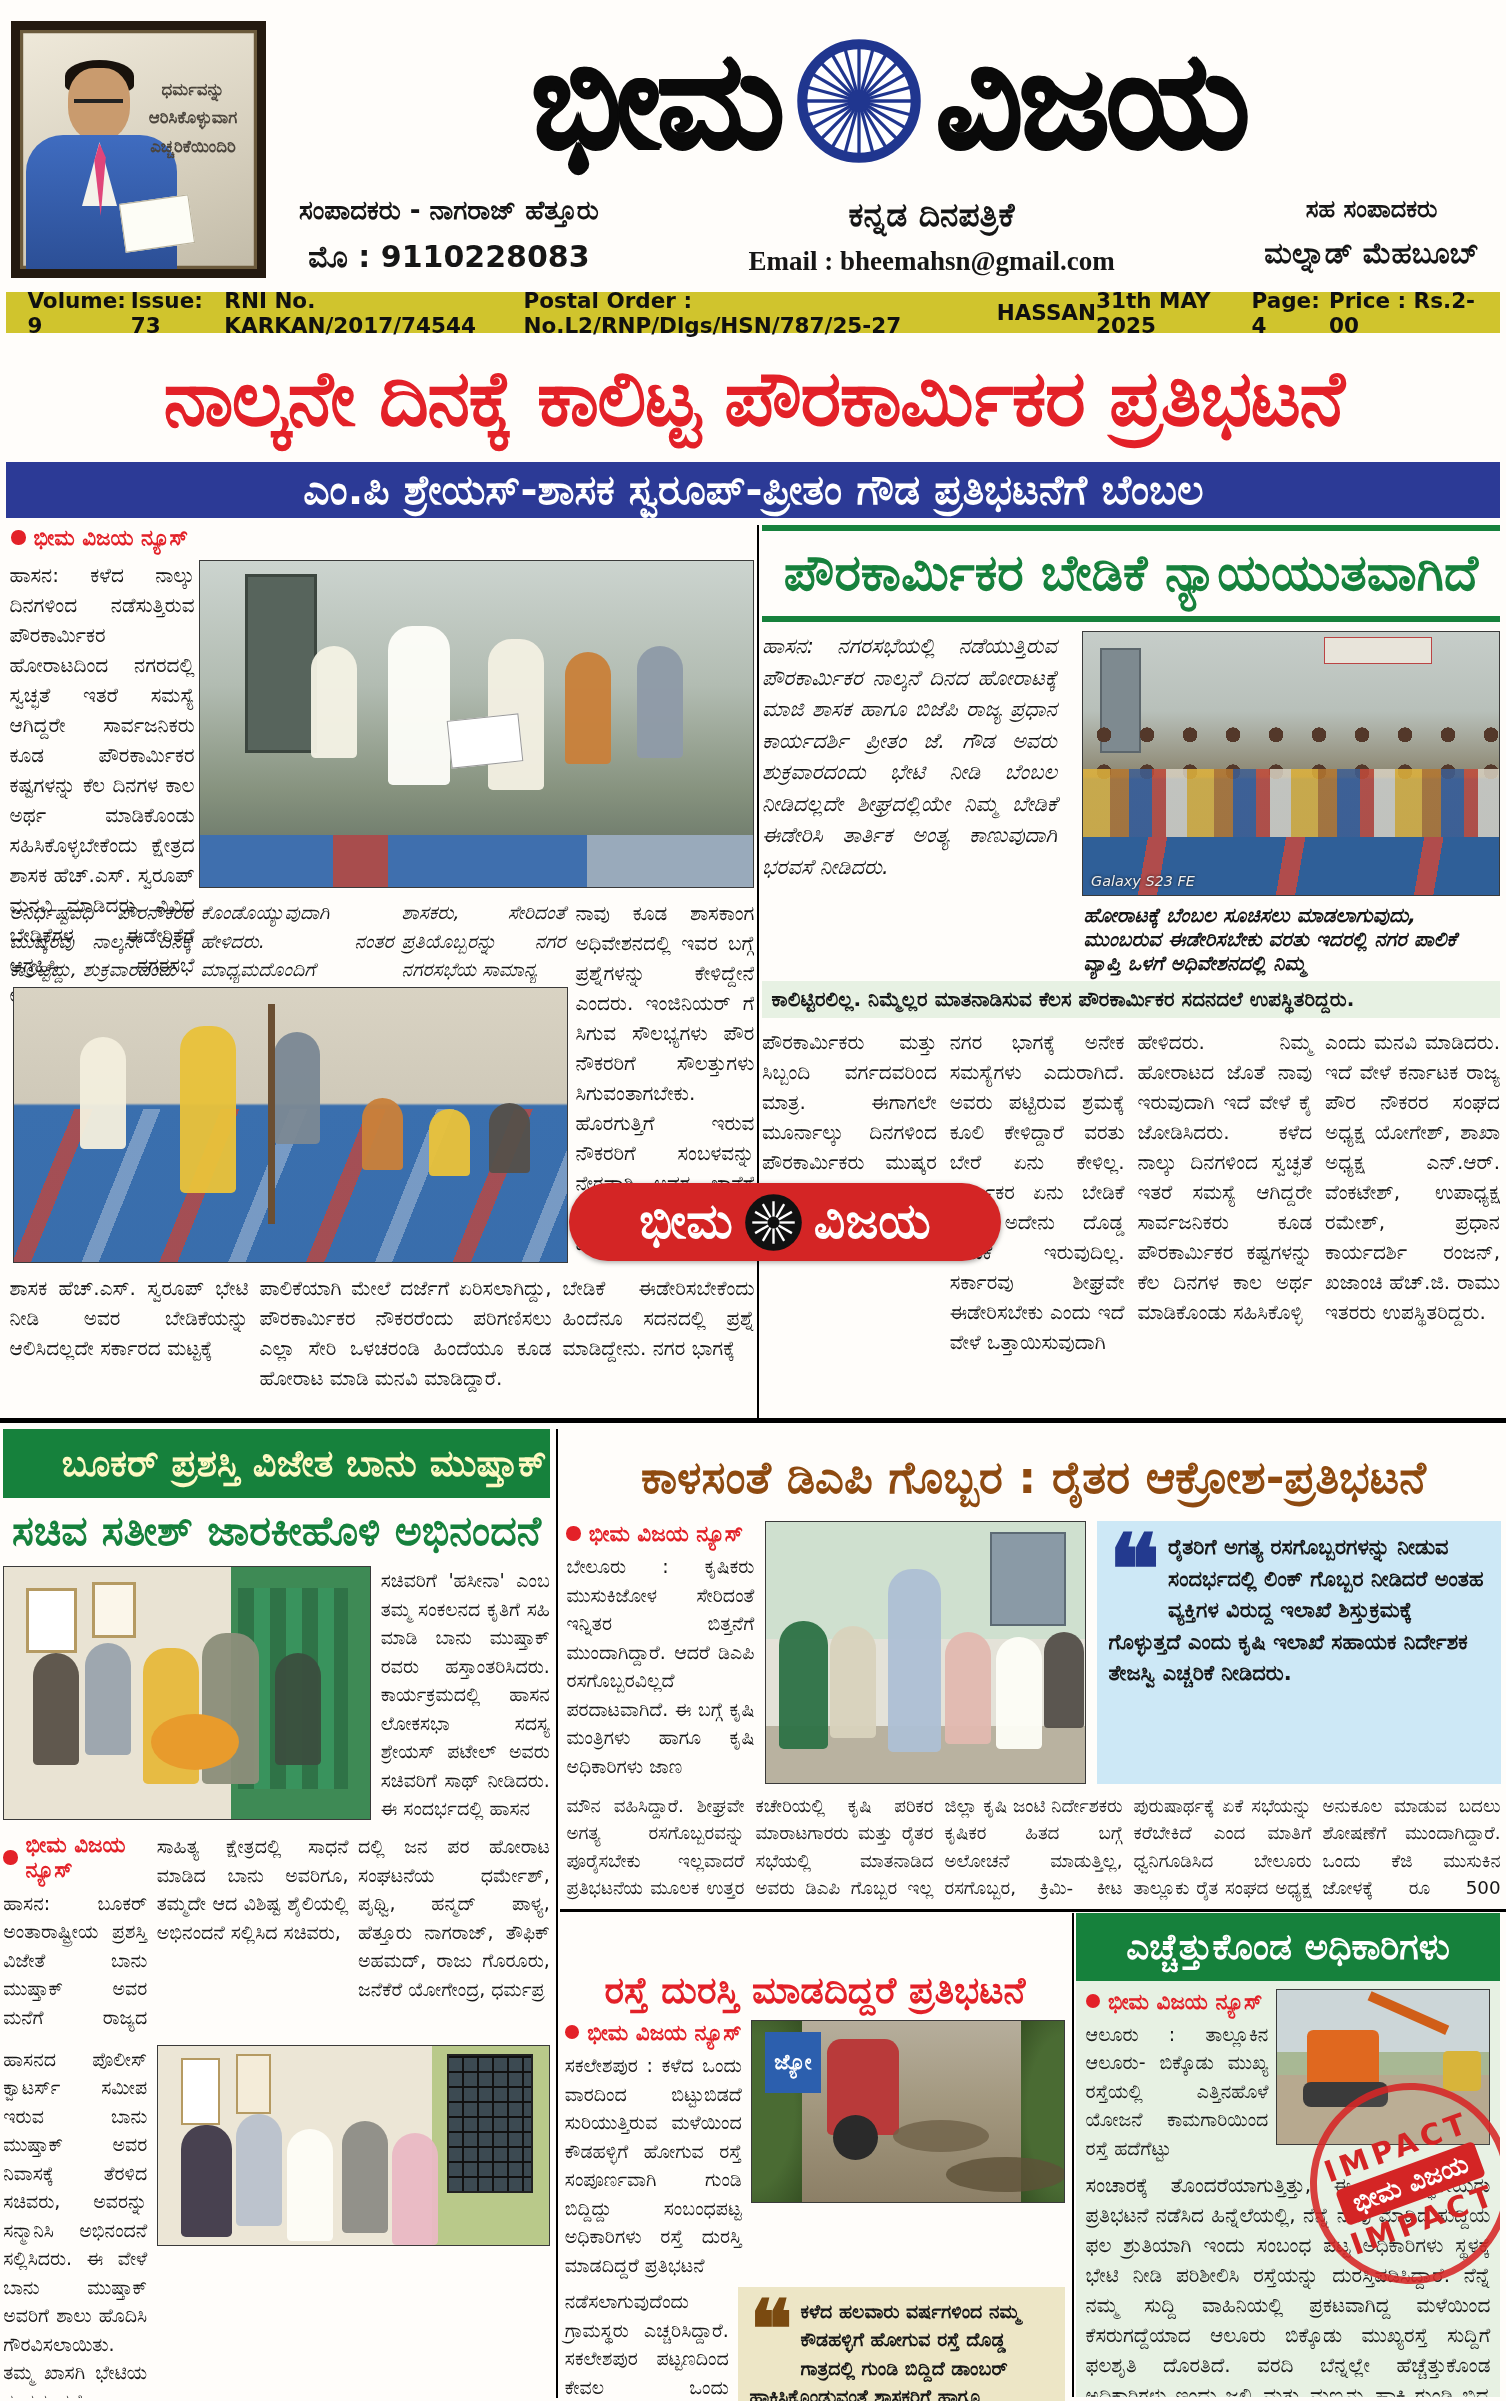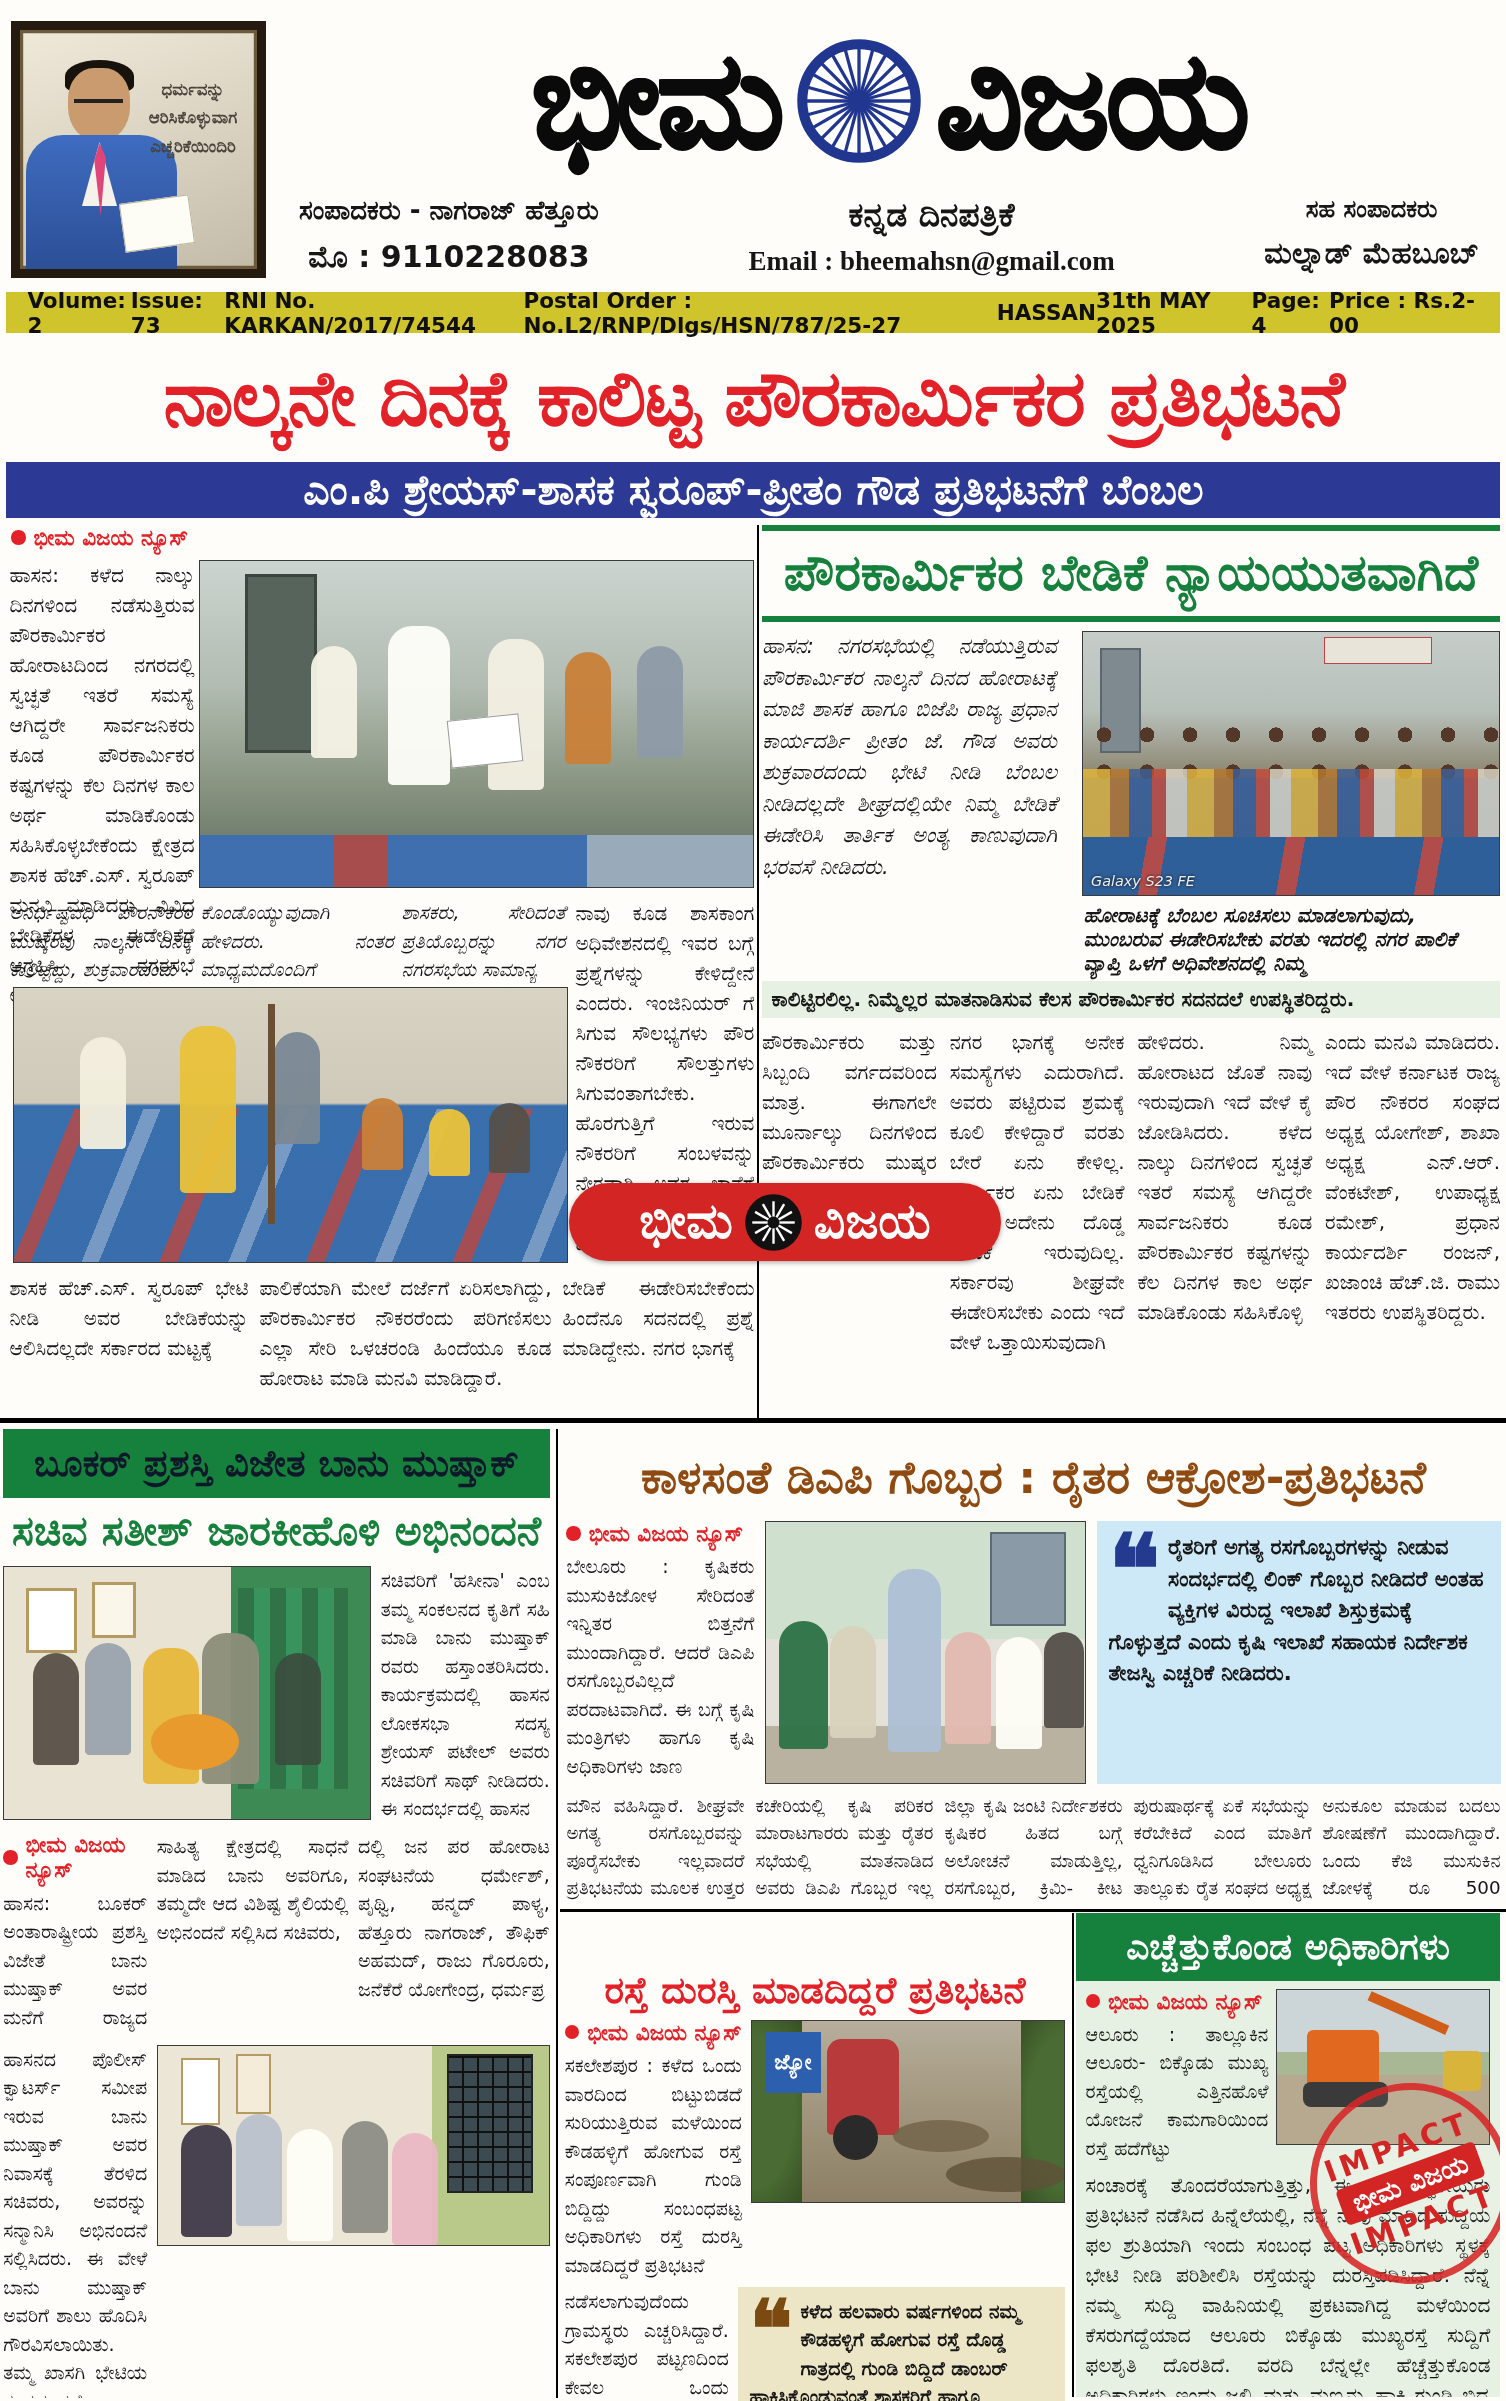--- a/index.html
+++ b/index.html
@@ -73,21 +73,21 @@
   .watermark { position:absolute; left:8px; bottom:6.4px; color:#eee; font-size:14.4px; text-shadow:0 0 3.2px #000; }
 
   
   .logobox { position:absolute; top:1183px; left:569px; width:432px; height:78px; background:#d42525; border-radius:39px;
       display:flex; align-items:center; justify-content:center; gap:11px; z-index:5; box-shadow:0 1.6px 4.8px rgba(0,0,0,.35); }
   .lb-word { color:#fff; font-size:49px; font-weight:900; }
   .lb-chakra { width:59px; height:59px; }
 
   
   .booker { position:absolute; top:1429px; left:0; width:553px; height:969px; overflow:hidden; padding:0 3.2px; }
-  .b-banner { background:#16813c; color:#0f172a; font-size:37px; font-weight:900; text-align:center; padding:12.8px 3.2px; }
+  .b-banner { background:#16813c; color:#fef9c3; font-size:37px; font-weight:900; text-align:right; padding:12.8px 3.2px; }
   .b-sub { color:#16813c; font-size:41px; font-weight:900; text-align:center; padding:9.6px 0 6.4px; }
   .b-row1 { display:flex; gap:9.6px; margin-top:4.8px; }
   .photo3 { flex:0 0 368px; height:254px; }
   .b-side { flex:1; font-size:19px; }
   .b-row2 { display:grid; grid-template-columns:144px 1fr 1fr; gap:9.6px; margin-top:9.6px; font-size:19px; max-height:206px; overflow:hidden; }
   .b-row3 { display:flex; gap:9.6px; margin-top:6.4px; }
   .b-col1b { flex:0 0 144px; font-size:19px; }
   .photo4 { flex:1; height:201px; }
 
   
@@ -188,21 +188,21 @@
         <div class="ms-email">Email : bheemahsn@gmail.com</div>
       </div>
       <div class="ms-col">
         <div class="ms-colabel">ಸಹ ಸಂಪಾದಕರು</div>
         <div class="ms-coname">ಮಲ್ನಾಡ್ ಮೆಹಬೂಬ್</div>
       </div>
     </div>
   </div>
 
   <div class="infobar">
-    <span>Volume: 2</span>
+    <span>Volume: 9</span>
     <span>Issue: 73</span>
     <span>RNI No. KARKAN/2017/74544</span>
     <span>Postal Order  : No.L2/RNP/Dlgs/HSN/787/25-27</span>
     <span>HASSAN</span>
     <span>31th MAY 2025</span>
     <span>Page: 4</span>
     <span>Price : Rs.2-00</span>
   </div>
 
   <div class="headline1">ನಾಲ್ಕನೇ ದಿನಕ್ಕೆ ಕಾಲಿಟ್ಟ ಪೌರಕಾರ್ಮಿಕರ ಪ್ರತಿಭಟನೆ</div>

